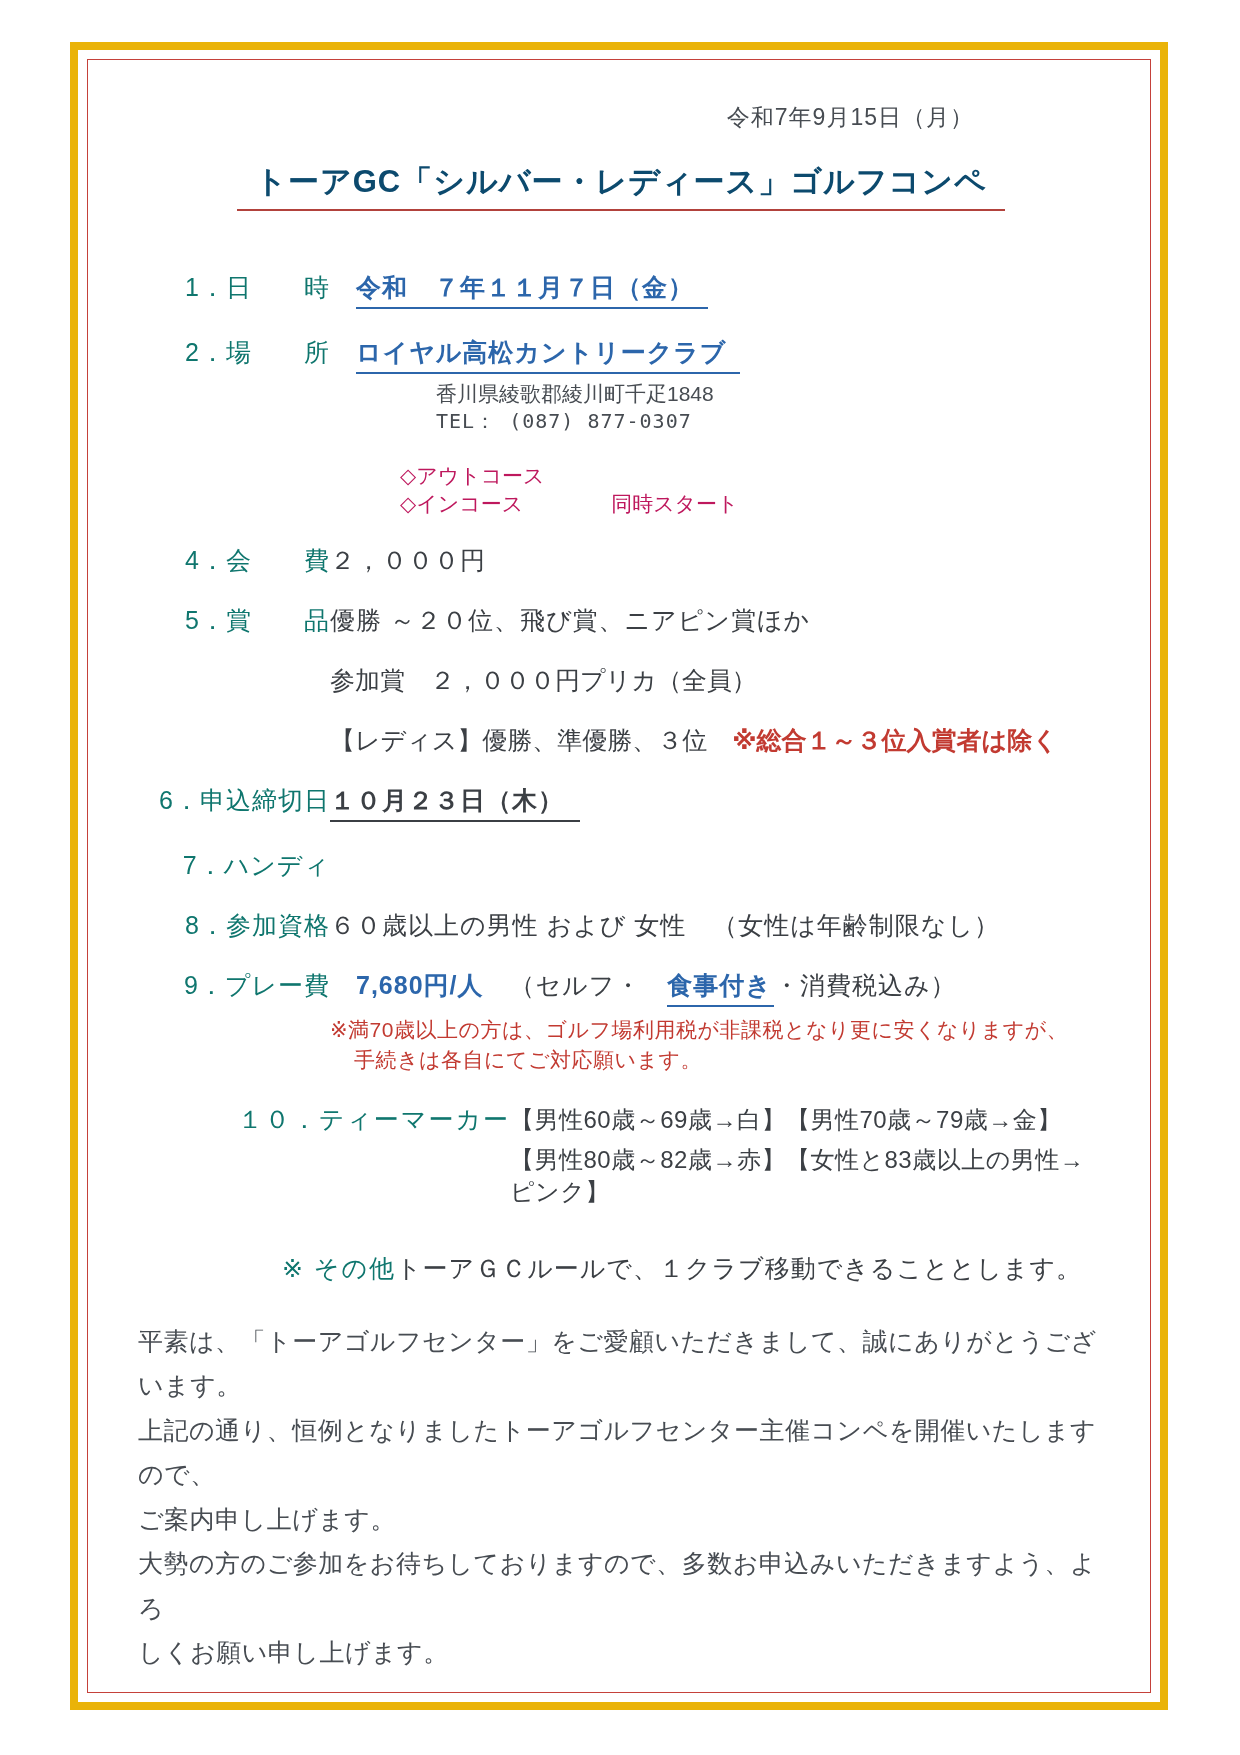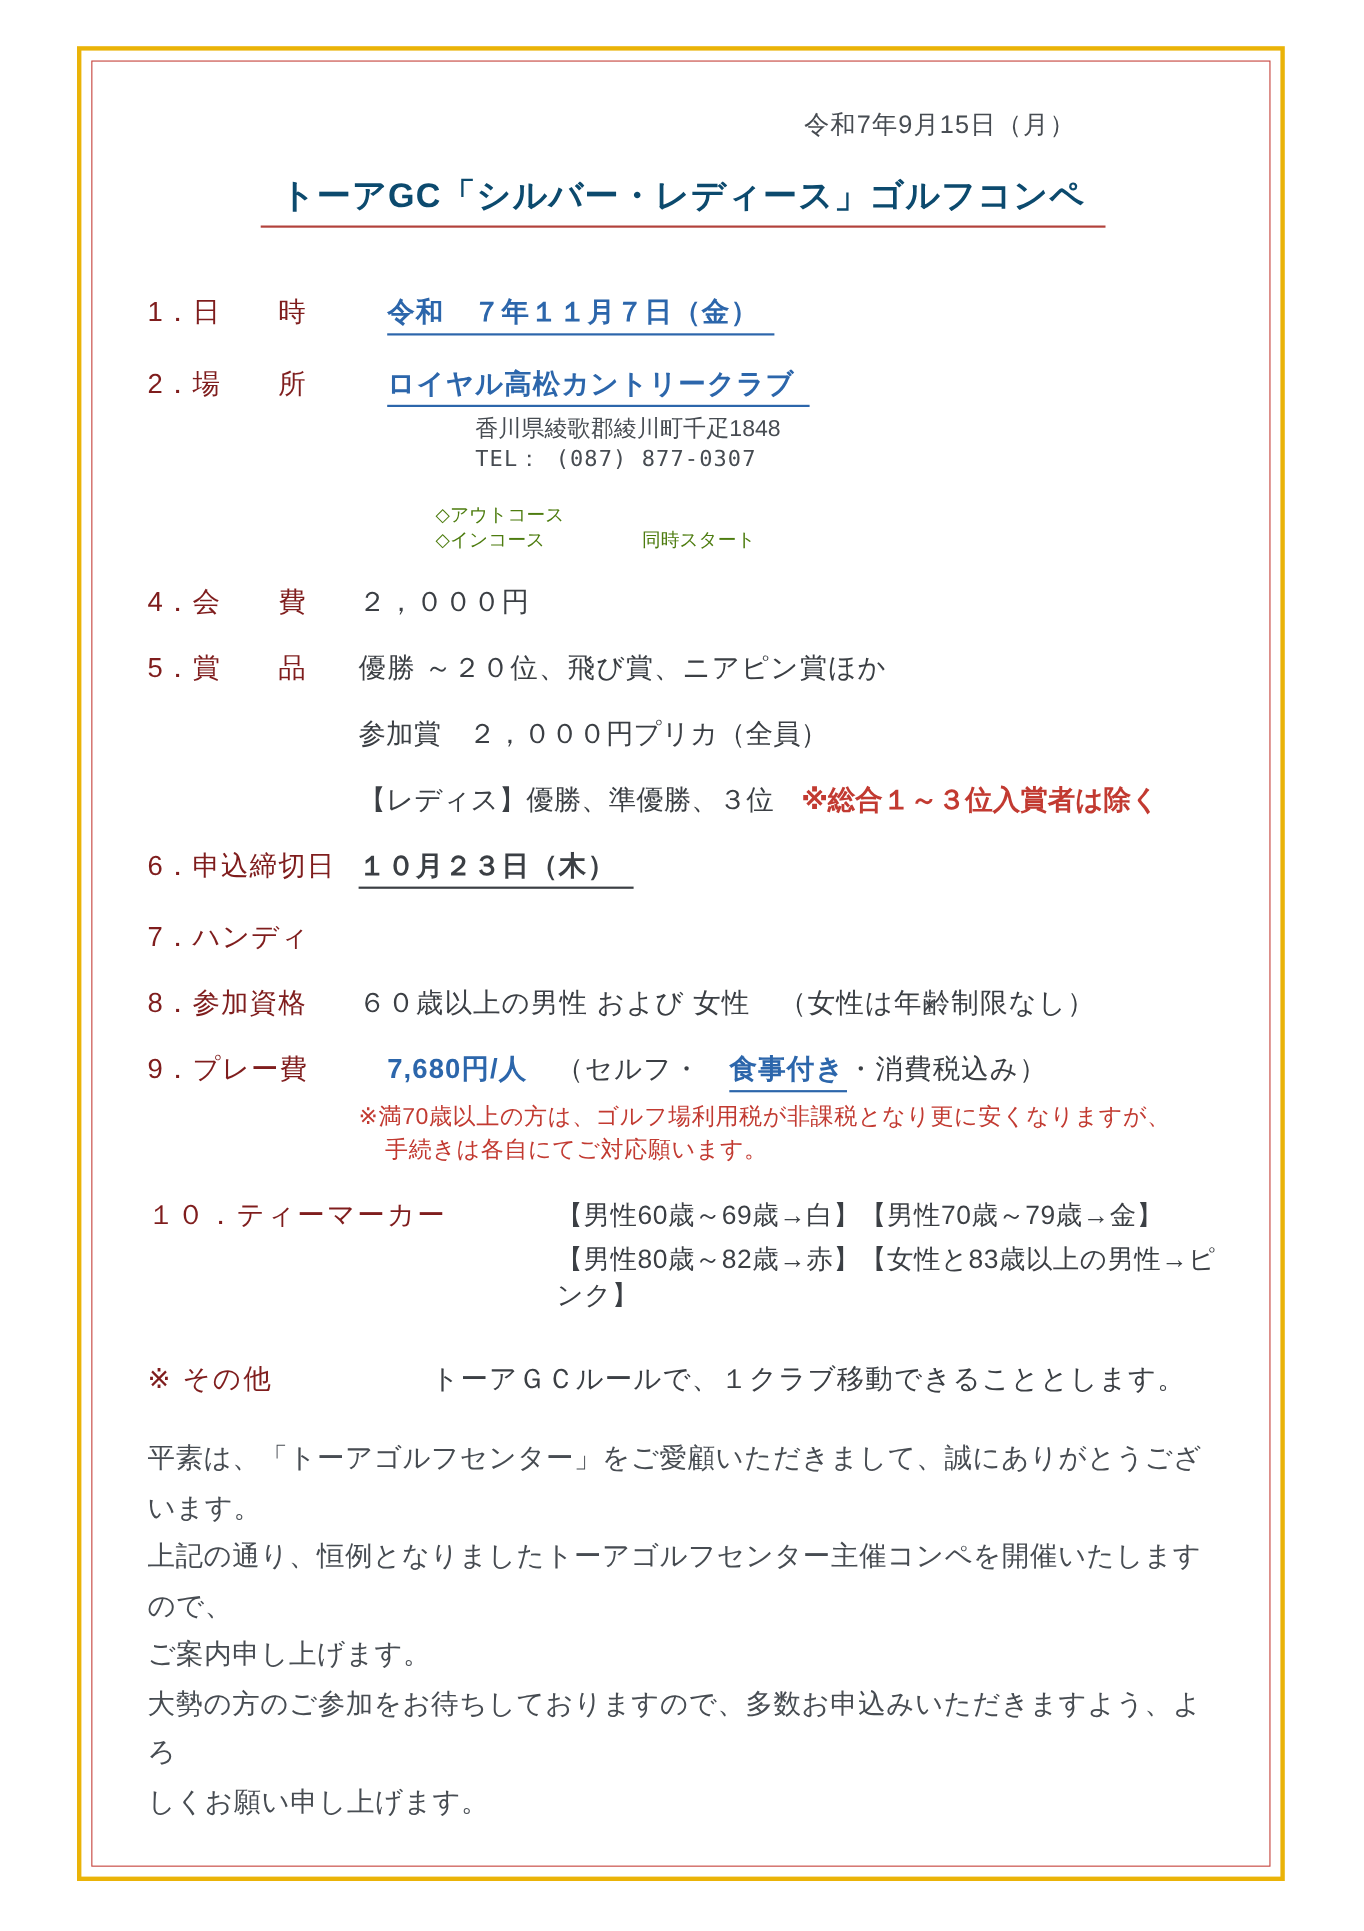--- a/index.html
+++ b/index.html
@@ -2,21 +2,21 @@
 <html lang="ja"><head>
 <meta charset="utf-8">
 <style>
   html,body{margin:0;padding:0;}
   body{
     width:1240px;height:1755px;position:relative;background:#ffffff;
     font-family:"Liberation Sans","DejaVu Sans",sans-serif;color:#3b3f44;
   }
   .frame{
     position:absolute;left:70px;top:42px;width:1098px;height:1668px;
-    border:4px solid #eab308;box-sizing:border-box;
+    border:8px solid #eab308;box-sizing:border-box;
   }
   .frame-inner{
     position:absolute;left:9px;top:9px;right:9px;bottom:9px;
     border:1px solid #c5413a;box-sizing:border-box;
   }
   .content{
     position:absolute;left:10px;top:10px;right:10px;bottom:10px;
     padding:42px 46px 0 50px;box-sizing:border-box;overflow:hidden;
   }
   .issue-date{
@@ -24,28 +24,28 @@
     margin-bottom:28px;letter-spacing:1px;
   }
   .doc-title{
     text-align:center;font-size:31px;font-weight:bold;color:#0c4a6e;
     margin-bottom:60px;letter-spacing:1px;
   }
   .doc-title .t-inner{
     display:inline-block;border-bottom:2px solid #b2423c;padding:0 18px 6px 18px;
   }
   .row{display:flex;font-size:25px;align-items:baseline;}
-  .lbl{width:192px;flex:0 0 192px;color:#7f1d1d;letter-spacing:1px;}
+  .lbl{width:192px;flex:0 0 192px;color:#0f766e;letter-spacing:1px;text-align:right;}
   .val{color:#3b3f44;letter-spacing:1px;}
   .blue{color:#2c66ab;font-weight:bold;margin-left:26px;}
   .u-blue{display:inline-block;border-bottom:2px solid #2c66ab;padding:0 14px 3px 0;}
   .u-black{display:inline-block;border-bottom:2px solid #3b3f44;padding:0 16px 3px 0;font-weight:bold;}
   .addr-block{margin-left:298px;font-size:21px;color:#474c52;line-height:1.35;margin-top:6px;}
   .tel-line{font-family:"DejaVu Sans Mono","Liberation Mono",monospace;font-size:20px;letter-spacing:1px;}
-  .sub-course{margin-left:262px;font-size:17px;color:#4d7c0f;margin-top:24px;line-height:1.3;}
+  .sub-course{margin-left:262px;font-size:21px;color:#be185d;margin-top:24px;line-height:1.3;}
   .sub-course .simul{display:inline-block;margin-left:88px;}
   .indent-val{margin-left:192px;}
   .red-note{color:#c23a31;font-size:21px;letter-spacing:0.5px;line-height:1.45;}
   .red-inline{color:#c23a31;font-weight:bold;}
   .row10 .lbl10{flex:0 0 372px;width:372px;letter-spacing:2px;}
   .row10 .val10{font-size:24px;letter-spacing:0.5px;}
   .sonota .lbl-s{flex:0 0 258px;width:258px;letter-spacing:2px;}
   .footer-para{font-size:25px;color:#474c52;line-height:1.78;letter-spacing:0.5px;margin-top:34px;}
   .mb-item{margin-bottom:27px;}
   .mb-small{margin-bottom:8px;}

